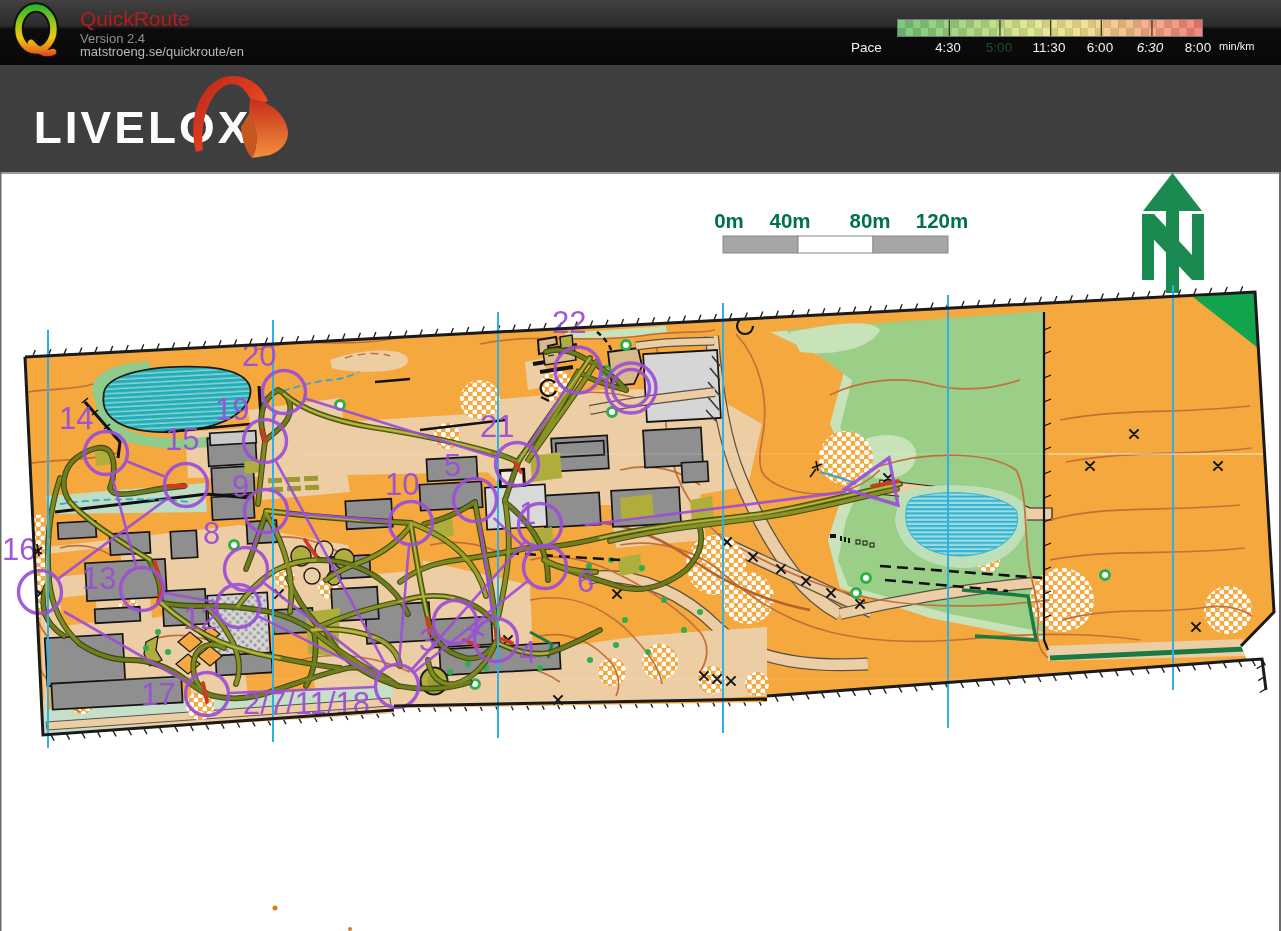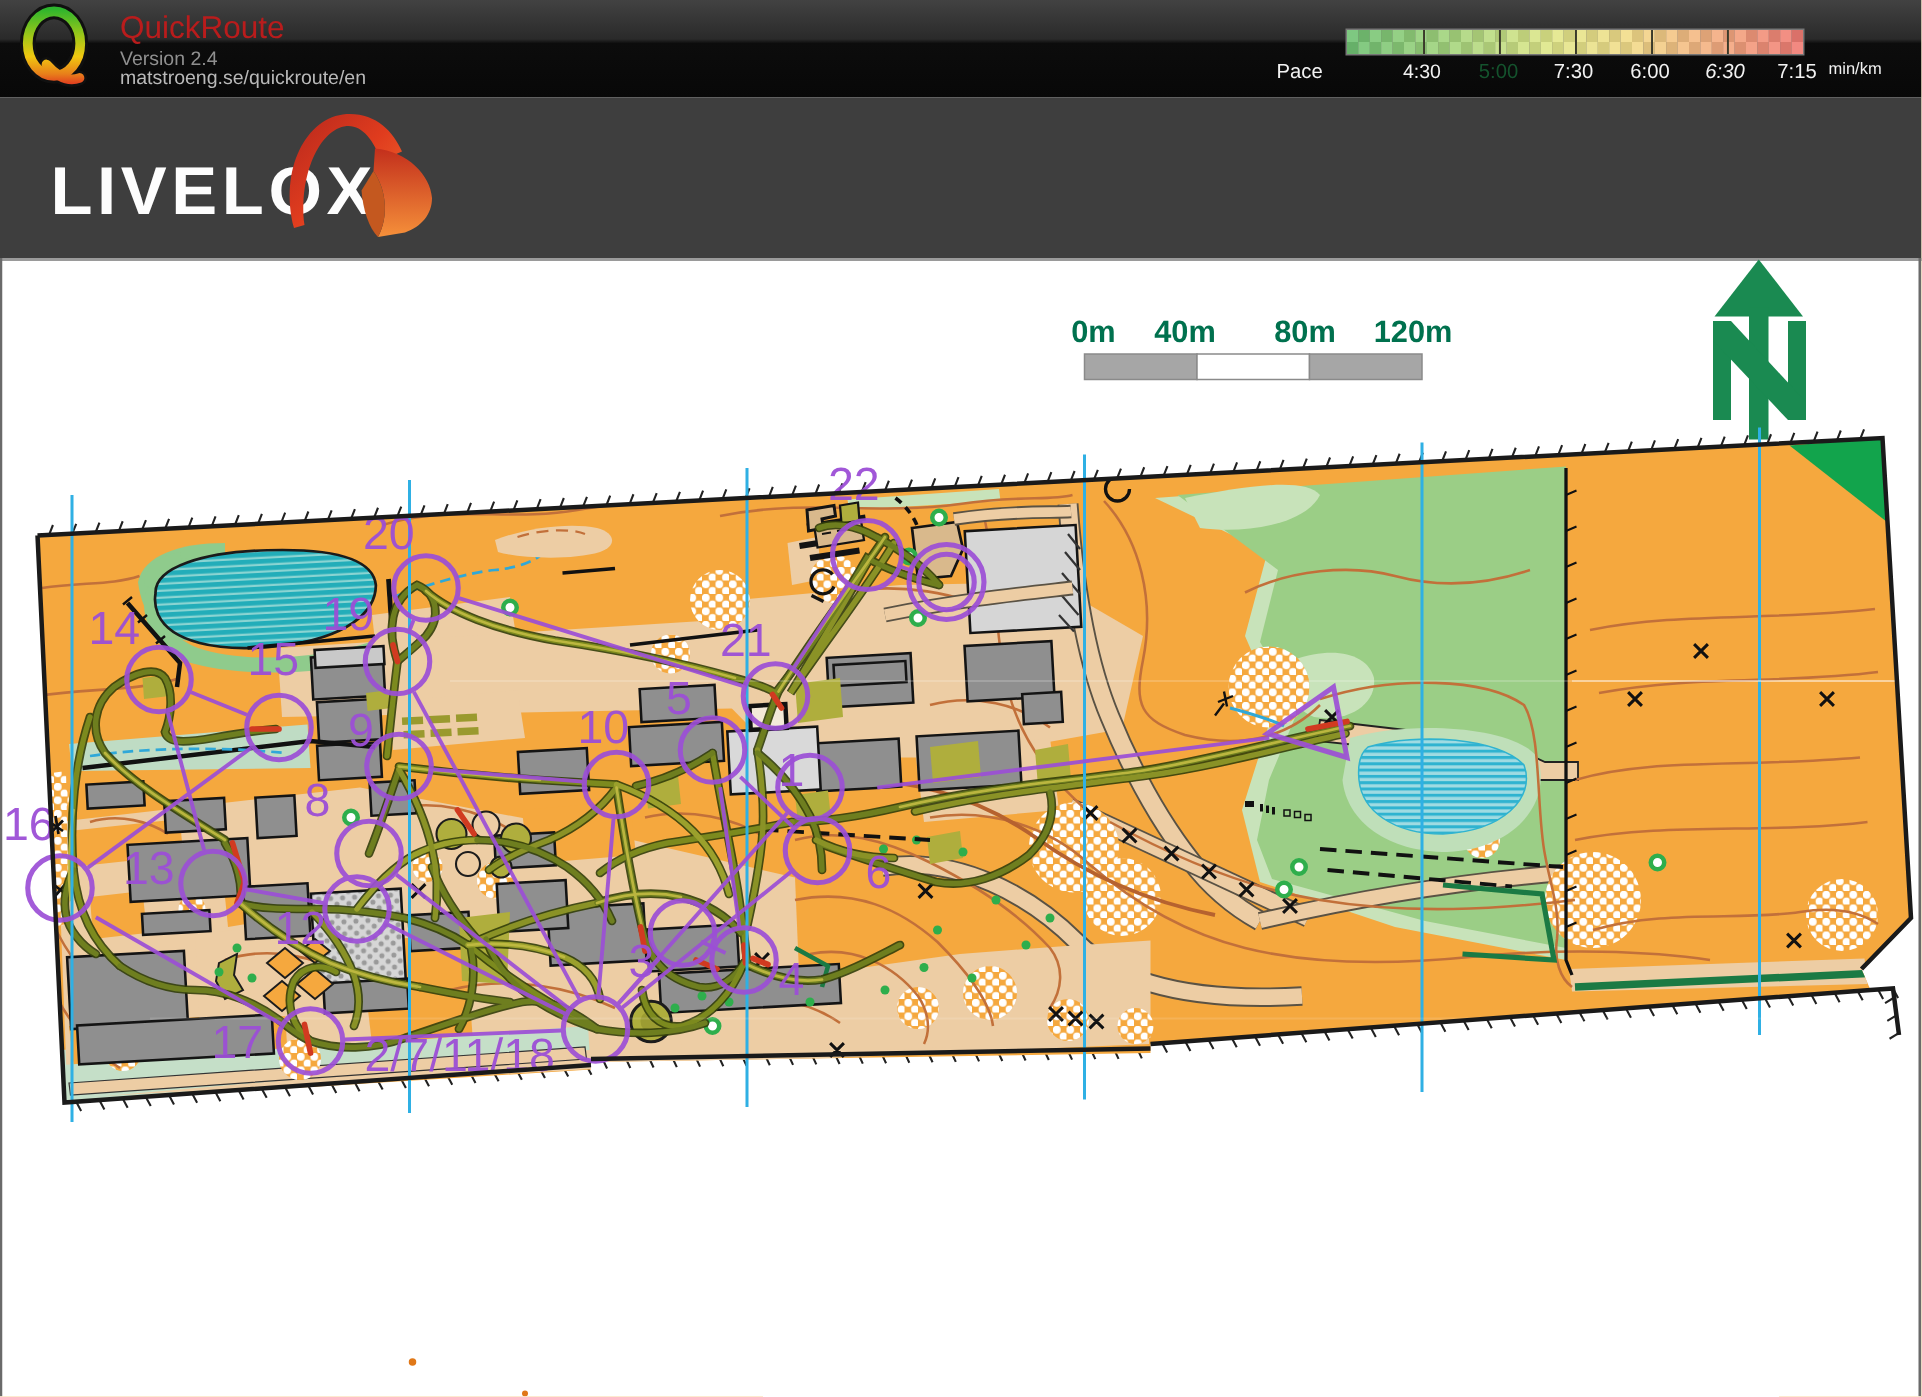--- a/index.html
+++ b/index.html
@@ -123,24 +123,24 @@
 <rect x="999.3" y="20.0" width="1.3" height="16" fill="#3a3a2a"></rect>
 <rect x="1050.0" y="20.0" width="1.3" height="16" fill="#3a3a2a"></rect>
 <rect x="1100.7" y="20.0" width="1.3" height="16" fill="#3a3a2a"></rect>
 <rect x="1151.3" y="20.0" width="1.3" height="16" fill="#3a3a2a"></rect>
 </svg>
 
 <div class="abs" style="left:851px;top:40px;color:#f2f2f2;font-size:13.5px;">Pace</div>
 <div class="abs" style="left:869px;top:40px;width:60px;text-align:center;color:#f2f2f2;font-size:13.5px;margin-top:48px;">4:00</div>
 <div class="abs" style="left:918px;top:40px;width:60px;text-align:center;color:#f2f2f2;font-size:13px;">4:30</div>
 <div class="abs" style="left:969px;top:40px;width:60px;text-align:center;color:#14532d;font-size:13.5px;">5:00</div>
-<div class="abs" style="left:1019px;top:40px;width:60px;text-align:center;color:#f2f2f2;font-size:13.5px;">7:30</div>
+<div class="abs" style="left:1019px;top:40px;width:60px;text-align:center;color:#f2f2f2;font-size:13.5px;">11:30</div>
 <div class="abs" style="left:1070px;top:40px;width:60px;text-align:center;color:#f2f2f2;font-size:13.5px;">6:00</div>
 <div class="abs" style="left:1120px;top:40px;width:60px;text-align:center;color:#f2f2f2;font-size:13.5px;font-style:italic;">6:30</div>
-<div class="abs" style="left:1168px;top:40px;width:60px;text-align:center;color:#f2f2f2;font-size:13.5px;">7:15</div>
+<div class="abs" style="left:1168px;top:40px;width:60px;text-align:center;color:#f2f2f2;font-size:13.5px;">8:00</div>
 <div class="abs" style="left:1219px;top:40px;color:#f2f2f2;font-size:11px;text-align:center;">min/km</div>
 
 <div class="abs" style="left:0;top:65px;width:1281px;height:107px;background:#3e3e3e;border-bottom:2px solid #9a9a9a;"></div>
 
 <svg class="abs" style="left:0;top:65px;" width="400" height="107">
 <defs>
 <linearGradient id="lvred" x1="0" y1="0" x2="1" y2="1">
 <stop offset="0" stop-color="#b5271d"></stop>
         <stop offset="0.5" stop-color="#e03c1e"></stop>
         <stop offset="1" stop-color="#f07030"></stop>

